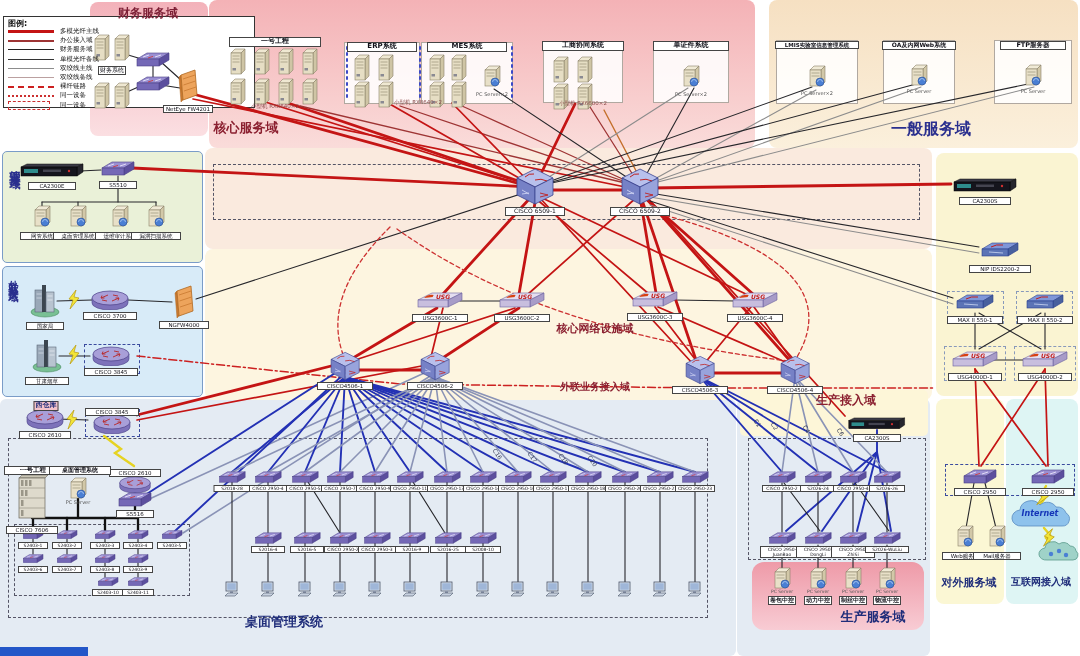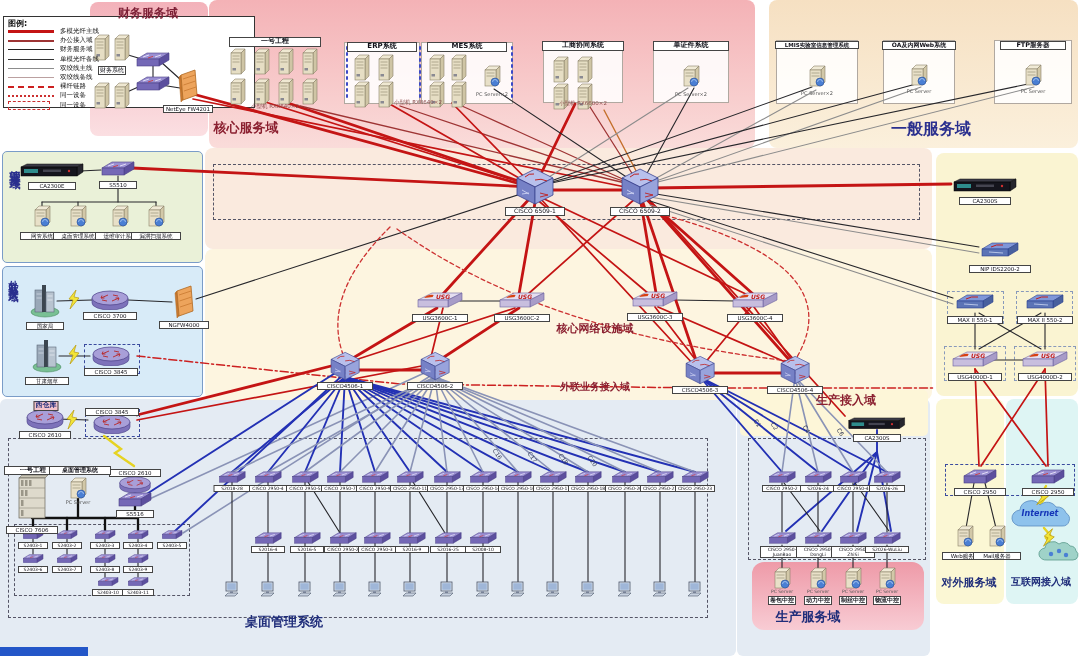--- a/index.html
+++ b/index.html
@@ -1664,21 +1664,21 @@
     <div class="nl" style="left: 840px; top: 429px; font-size: 6px; color: rgb(51, 58, 85); transform: translateX(-50%) rotate(60deg);">C6</div>
     <div class="ttl" style="left: 148px; top: 5px; font-size: 12px; color: rgb(124, 31, 53);">财务服务域</div>
     <div class="ttl" style="left: 246px; top: 119px; font-size: 13px; color: rgb(139, 32, 48);">核心服务域</div>
     <div class="ttl" style="left: 931px; top: 119px; font-size: 16px; color: rgb(42, 47, 142);">一般服务域</div>
     <div class="ttl v" style="left: 6px; top: 161px; font-size: 11px; color: rgb(42, 47, 142);">管理支撑域</div>
     <div class="ttl v" style="left: 6px; top: 272px; font-size: 10px; color: rgb(42, 47, 142);">外联业务接入域</div>
     <div class="ttl" style="left: 595px; top: 321px; font-size: 11px; color: rgb(139, 32, 48);">核心网络设施域</div>
     <div class="ttl" style="left: 595px; top: 380px; font-size: 10px; color: rgb(139, 32, 48);">外联业务接入域</div>
     <div class="ttl" style="left: 846px; top: 392px; font-size: 12px; color: rgb(139, 32, 48);">生产接入域</div>
     <div class="ttl" style="left: 284px; top: 613px; font-size: 13px; color: rgb(31, 45, 122);">桌面管理系统</div>
-    <div class="ttl" style="left: 808px; top: 608px; font-size: 13px; color: rgb(31, 45, 122);">生产服务域</div>
+    <div class="ttl" style="left: 873px; top: 608px; font-size: 13px; color: rgb(31, 45, 122);">生产服务域</div>
     <div class="ttl" style="left: 969px; top: 575px; font-size: 11px; color: rgb(31, 45, 122);">对外服务域</div>
     <div class="ttl" style="left: 1041px; top: 575px; font-size: 10px; color: rgb(31, 45, 122);">互联网接入域</div>
     <div class="lg-title" style="left: 8px; top: 18px;">图例:</div>
     <div class="lg-item" style="left: 8px; top: 27px;">
       <span class="lg-line" style="border-top: 3px solid rgb(196, 20, 20);"></span>
       <span class="lg-t">多模光纤主线</span>
     </div>
     <div class="lg-item" style="left: 8px; top: 36.2px;">
       <span class="lg-line" style="border-top: 2px solid rgb(158, 52, 52);"></span>
       <span class="lg-t">办公接入域</span>

